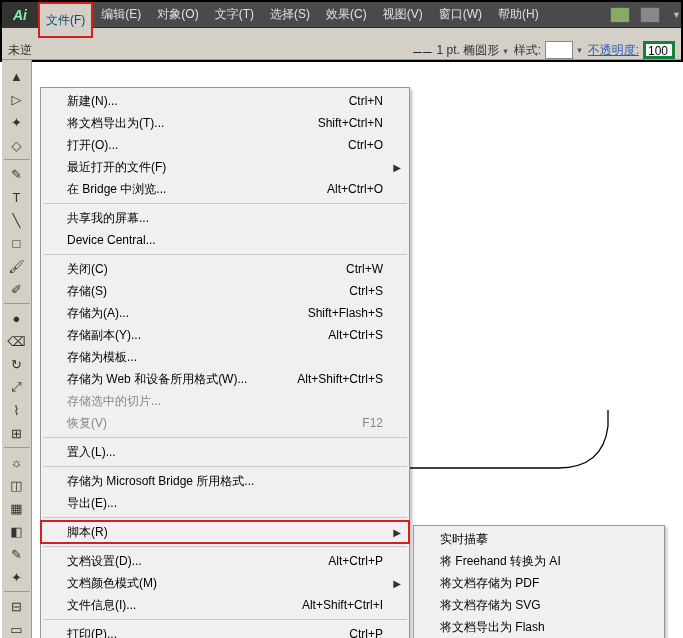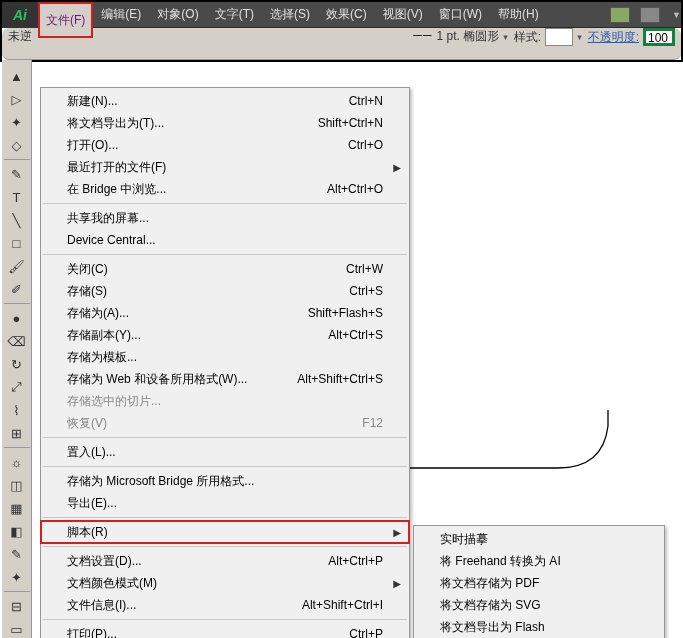--- a/index.html
+++ b/index.html
@@ -1,26 +1,26 @@
 <!DOCTYPE html>
 <html><head>
 <meta charset="utf-8">
 <style>
   * { box-sizing: border-box; margin: 0; padding: 0; font-family: "Microsoft YaHei", SimSun, Arial, sans-serif; }
   body { background: #fff; width: 683px; height: 638px; overflow: hidden; font-size: 12px; }
   .topbar { height: 26px; background: #4a4a4a; display: flex; align-items: center; border-bottom: 1px solid #2a2a2a; }
-  .ai-logo { width: 36px; height: 26px; background: #333; color: #22c55e; font-weight: bold; font-size: 14px; display: flex; align-items: center; justify-content: center; font-style: italic; text-align: center; }
+  .ai-logo { width: 36px; height: 26px; background: #333; color: #86efac; font-weight: bold; font-size: 14px; display: flex; align-items: center; justify-content: center; font-style: italic; text-align: center; }
   .menubar { display: flex; height: 100%; flex: 1; }
   .menu-item { padding: 0 8px; color: #e0e0e0; display: flex; align-items: center; cursor: default; }
-  .menu-item.active { background: #d4d0c8; color: #701a75; border: 2px solid #d02020; padding: 16px 6px; }
+  .menu-item.active { background: #d4d0c8; color: #0c4a6e; border: 2px solid #d02020; padding: 16px 6px; }
   .top-badges { display: flex; gap: 10px; margin-left: 12px; align-items: center; }
   .badge { width: 20px; height: 16px; background: #888; border: 1px solid #555; }
   .badge.br { background: #8a6; }
   .down-caret { color: #bbb; font-size: 9px; margin-left: 2px; }
-  .subbar { height: 32px; background: #d4d0c8; border-bottom: 1px solid #999; display: flex; align-items: flex-start; padding: 0 6px; gap: 6px; border-radius: 7px; }
+  .subbar { height: 32px; background: #d4d0c8; border-bottom: 1px solid #999; display: flex; align-items: flex-end; padding: 0 6px; gap: 6px; }
   .sub-left { color: #333; }
   .sub-gap { flex: 1; }
   .sub-group { display: flex; align-items: center; gap: 4px; }
   .sub-swatch { width: 28px; height: 18px; background: #fff; border: 1px solid #888; }
   .sub-label { color: #333; }
   .sub-link { color: #2a5db0; text-decoration: underline; }
   .sub-input { width: 32px; height: 18px; border: 3px solid #15803d; background: #fff; text-align: right; padding-right: 4px; }
   .workspace { position: relative; height: calc(100% - 58px); background: #fff; }
   .toolbox { position: absolute; left: 0; top: 0; width: 30px; background: #d4d0c8; border-right: 1px solid #999; padding-top: 4px; }
   .tool { width: 26px; height: 22px; margin: 1px auto; display: flex; align-items: center; justify-content: center; color: #333; font-size: 13px; cursor: default; }

